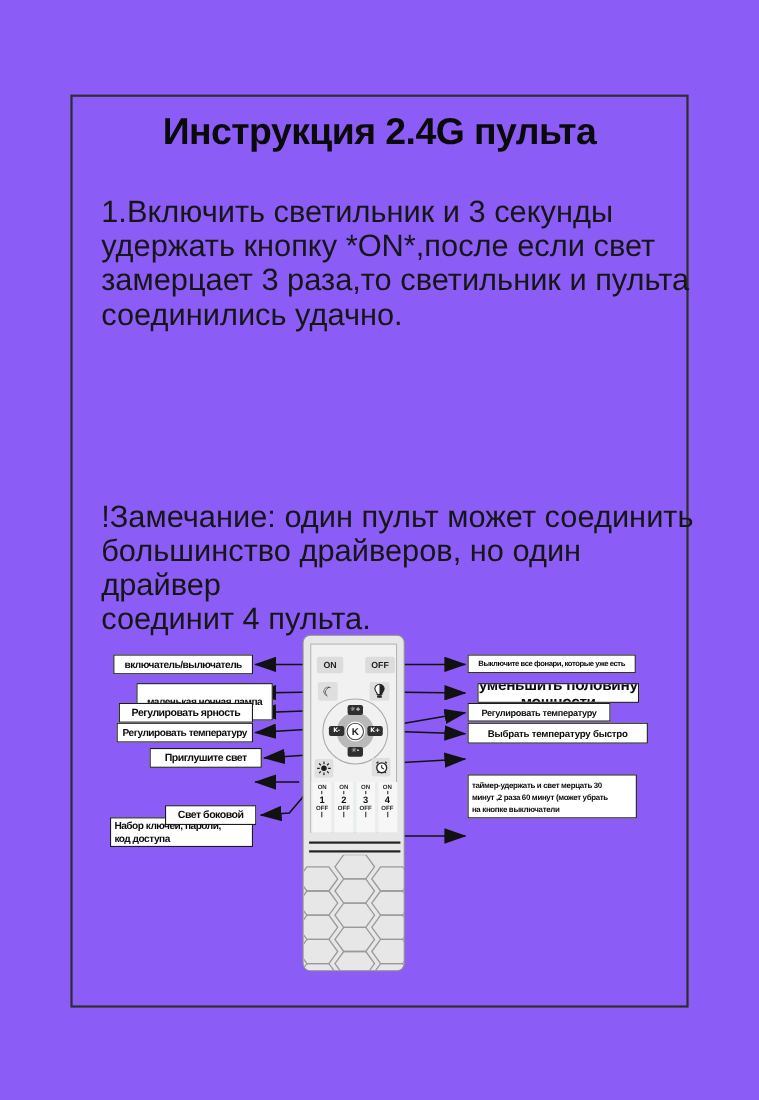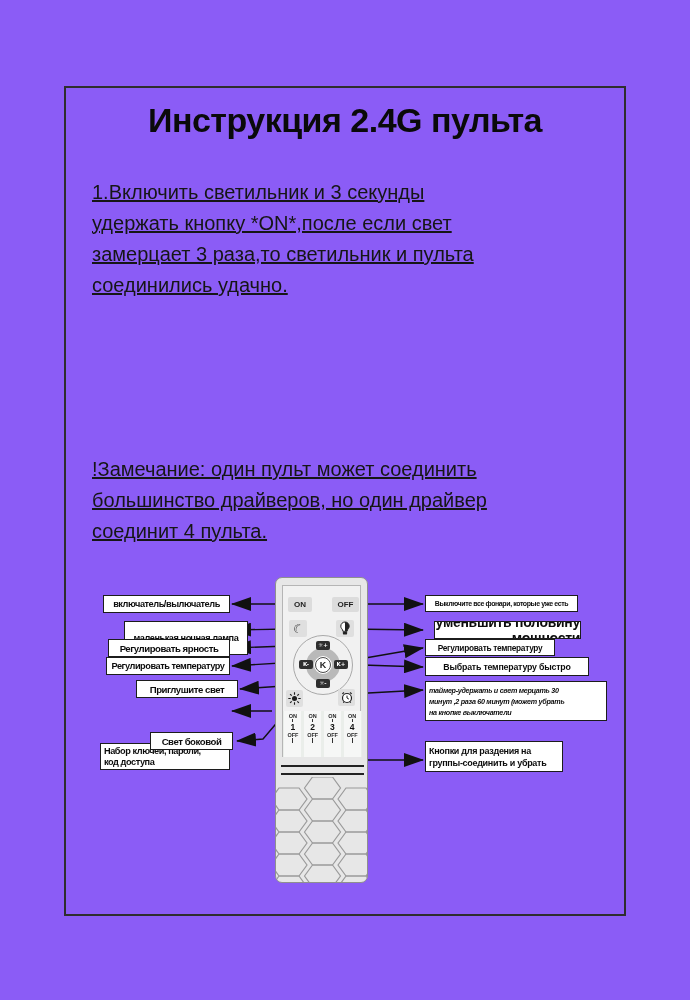--- a/index.html
+++ b/index.html
@@ -1,27 +1,27 @@
 <!DOCTYPE html>
 <html><head>
 <meta charset="utf-8">
 <style>
   html,body{margin:0;padding:0;background:#fff;}
   .page{position:relative;width:690px;height:1000px;background:#8b5cf6;
         font-family:"Liberation Sans",sans-serif;color:#111;overflow:hidden;}
   .frame{position:absolute;left:64px;top:86px;width:558px;height:826px;border:2px solid #2e2e2e;}
   .title{position:absolute;left:0;right:0;top:101px;text-align:center;
          font-size:34px;font-weight:bold;letter-spacing:-0.5px;color:#0a0a0a;}
-  .para{position:absolute;left:92px;width:545px;font-size:20px;line-height:31px;
-        white-space:pre-line;color:#161616;text-decoration:underline;}
+  .para{position:absolute;left:92px;width:545px;font-size:28px;line-height:31px;
+        white-space:pre-line;color:#161616;}
   #p1{top:177px}#p2{top:301px}#p3{top:454px}
 
   
   .lbl{position:absolute;background:#fff;border:1.5px solid #1c1c1c;box-sizing:border-box;
-       display:flex;align-items:center;justify-content:center;text-align:right;
+       display:flex;align-items:center;justify-content:center;text-align:center;
        font-weight:600;color:#0c0c0c;white-space:pre-line;overflow:hidden;}
   .lbl.left-a{font-size:9.2px;letter-spacing:-0.45px;}
   .lbl.start{justify-content:flex-start;text-align:left;padding-left:3px;}
   .lbl.rb{font-weight:700;}
 
   
   .remote{position:absolute;left:275px;top:577px;width:93px;height:306px;background:#e7e7e7;
           border:1.2px solid #8f8f8f;border-radius:7px;box-sizing:border-box;overflow:hidden;}
   .panel{position:absolute;left:6px;top:7px;width:79px;height:172px;background:#f1f1f1;
          border:1px solid #b5b5b5;box-sizing:border-box;}
@@ -95,25 +95,23 @@
   <div class="lbl left-a" style="left:106px;top:657px;width:124px;height:18px;">Регулировать температуру</div>
   <div class="lbl left-a" style="left:136px;top:680px;width:102px;height:18px;font-size:9.6px;">Приглушите свет</div>
   <div class="lbl left-a start" style="left:100px;top:743px;width:130px;height:27px;line-height:11px;">Набор ключей, пароли,
 код доступа</div>
   <div class="lbl left-a" style="left:150px;top:732px;width:83px;height:18px;font-size:9.6px;">Свет боковой</div>
 
   <div class="lbl rb" style="left:425px;top:595px;width:153px;height:17px;font-size:7px;letter-spacing:-0.4px;">Выключите все фонари, которые уже есть</div>
   <div class="lbl rb" style="left:434px;top:621px;width:147px;height:18px;font-size:14px;letter-spacing:-0.3px;">уменьшить половину мощности</div>
   <div class="lbl rb" style="left:425px;top:639px;width:130px;height:17px;font-size:8.3px;letter-spacing:-0.3px;">Регулировать температуру</div>
   <div class="lbl rb" style="left:425px;top:657px;width:164px;height:19px;font-size:8.8px;letter-spacing:-0.2px;">Выбрать температуру быстро</div>
-  <div class="lbl rb start" style="left:425px;top:681px;width:182px;height:40px;font-size:7.2px;line-height:11px;letter-spacing:-0.3px;font-style:italic;">таймер-удержать и свет мерцать 30
+  <div class="lbl rb start" style="left:425px;top:704px;width:154px;height:40px;font-size:7.2px;line-height:11px;letter-spacing:-0.3px;">таймер-удержать и свет мерцать 30
 минут ,2 раза 60 минут (может убрать
 на кнопке выключатели</div>
-  <div class="lbl rb start" style="left:425px;top:741px;width:138px;height:31px;font-size:9px;line-height:12px;letter-spacing:-0.3px;">Кнопки для раздения на
-группы-соединить и убрать</div>
 
   <div class="remote">
     <div class="panel"></div>
 
     <div class="btn" style="left:12px;top:19px;width:24px;height:15px;">ON</div>
     <div class="btn" style="left:56px;top:19px;width:27px;height:15px;">OFF</div>
 
     <div class="icon-btn" style="left:13px;top:42px;width:18px;height:17px;">
       <span class="moon">☾</span>
     </div>

